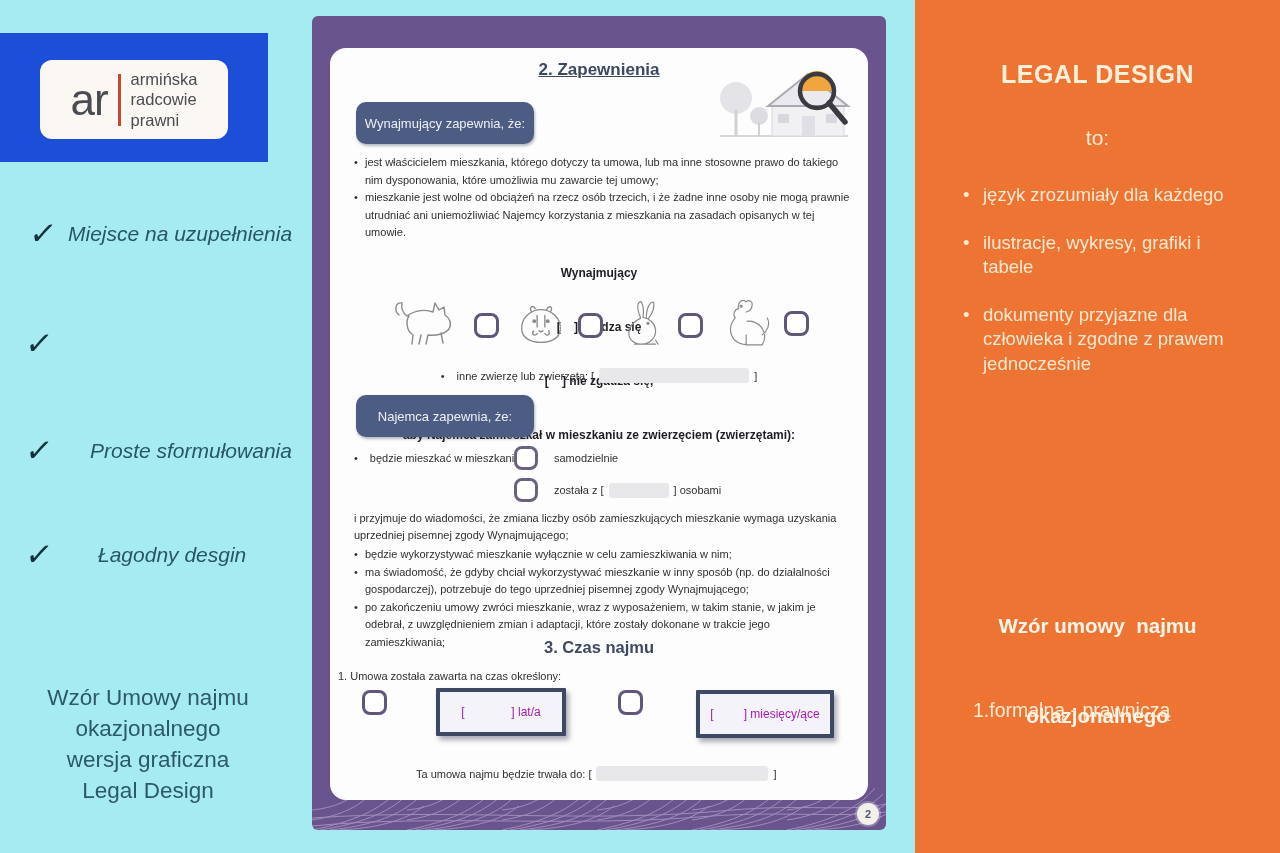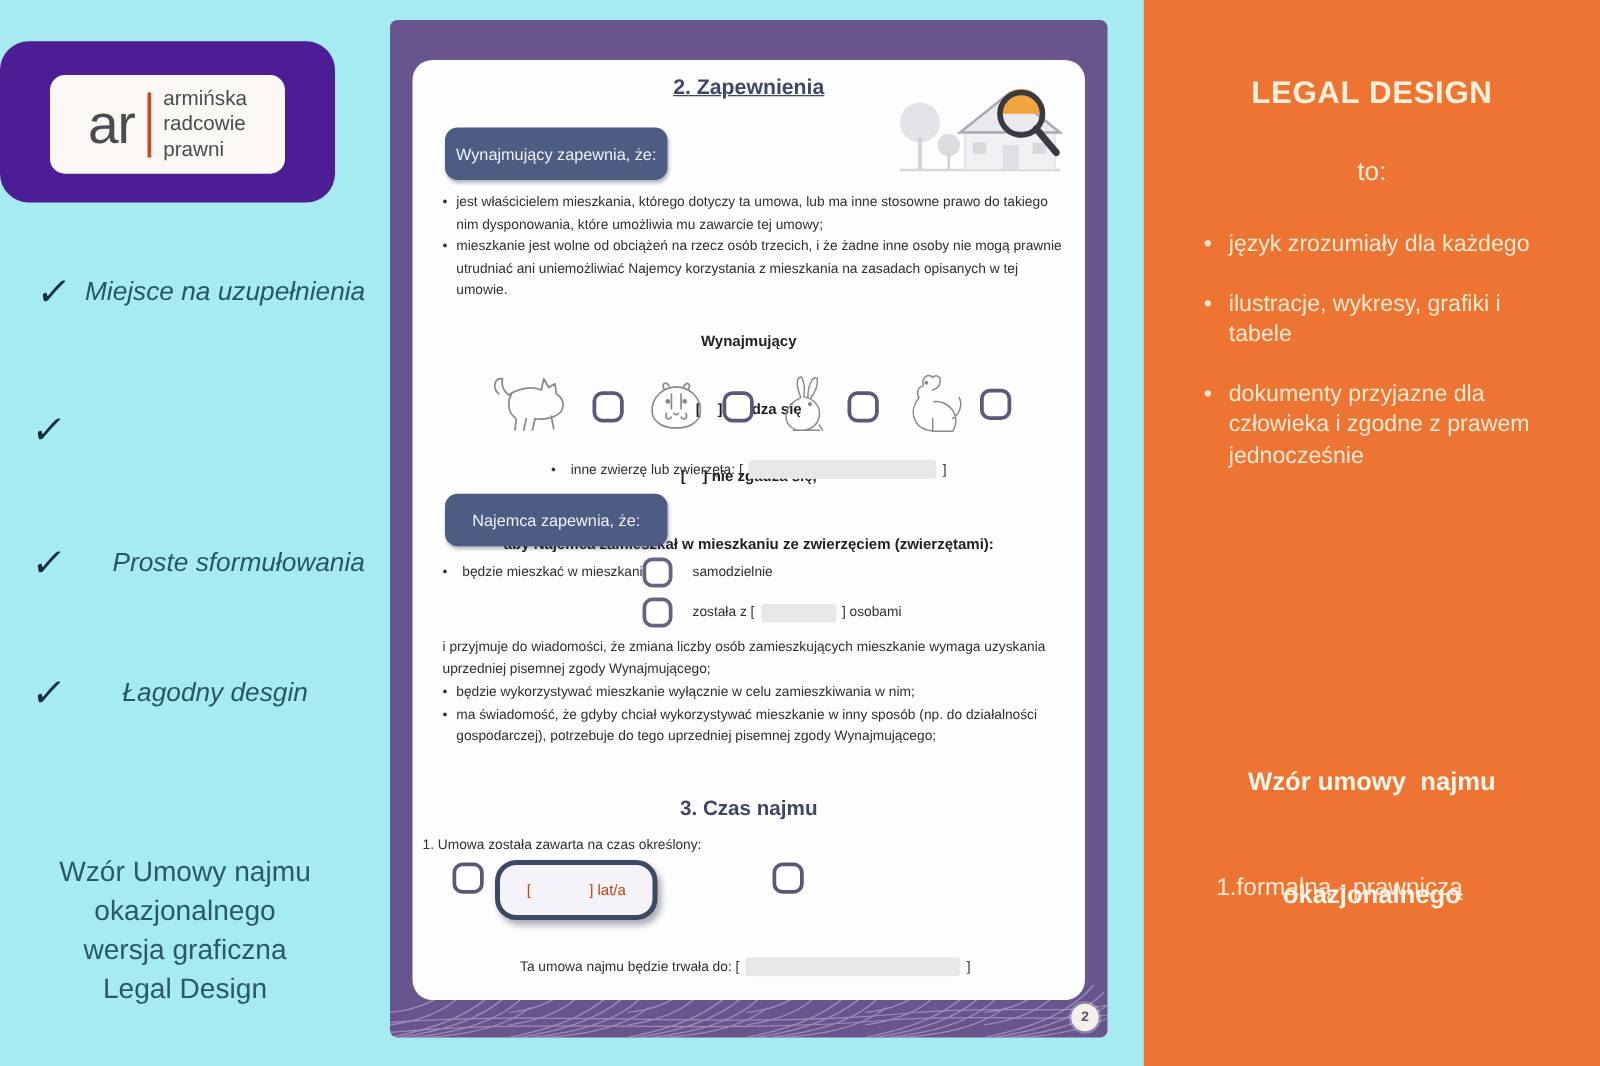--- a/index.html
+++ b/index.html
@@ -1,20 +1,20 @@
 <!DOCTYPE html>
 <html><head>
 <meta charset="utf-8">
 <style>
   * { margin:0; padding:0; box-sizing:border-box; }
   body { font-family:"Liberation Sans", sans-serif; }
   #canvas { position:relative; width:1280px; height:853px; background:#a7ebf2; overflow:hidden; }
 
   
-  .logo-bar { position:absolute; left:0; top:33px; width:268px; height:129px; background:#4c1d95;border-radius:23px; }
+  .logo-bar { position:absolute; left:0; top:33px; width:268px; height:129px; background:#1d4ed8; }
   .logo-card { position:absolute; left:40px; top:27px; width:188px; height:79px; background:#fbf8f3;
                border-radius:12px; display:flex; align-items:center; justify-content:center; gap:10px; }
   .logo-initials { font-size:44px; color:#4b4b52; letter-spacing:-1px; }
   .logo-divider { width:3px; height:52px; background:#c64a2c; }
   .logo-name { font-size:16.5px; line-height:1.22; color:#4b4b52; }
   .feature-row { position:absolute; display:flex; align-items:center; font-style:italic;
                  color:#275763; font-size:21px; }
   .check-glyph { font-style:normal; font-size:31px; color:#14303a; transform:skewX(-10deg); margin-right:12px; }
   .left-caption { position:absolute; left:0; top:682px; width:296px; text-align:center;
                   color:#2b5a66; font-size:22.5px; line-height:1.38; }
@@ -38,23 +38,23 @@
   .doc-ul li::before { content:"•"; position:absolute; left:2px; }
   .consent { position:absolute; top:180px; width:100%; text-align:center; font-weight:bold;
              font-size:12px; line-height:1.5; white-space:pre-wrap; color:#1e1e24; }
   .animal-pair { position:absolute; display:flex; align-items:center; gap:10px; }
   .cbox { width:25px; height:25px; border:3.5px solid #5f5679; border-radius:8px; background:#fff; }
   .cbox.small { width:24px; height:24px; border-color:#6b6283; }
   .gray-field { display:inline-block; background:#e8e8ea; border-radius:3px; height:15px; vertical-align:middle; }
   .inline-row { position:absolute; display:flex; align-items:center; gap:5px; }
   .bullet-lead::before { content:"•"; margin-right:7px; }
   .doc-par { position:absolute; line-height:1.55; }
-  .time-box { position:absolute; border:4px solid #3d4863; background:#f4f3fa; border-radius:17px;
+  .time-box { position:absolute; border:4px solid #3d4863; background:#f4f3fa; border-radius:1px;
               display:flex; align-items:center; justify-content:center; white-space:pre;
-              font-size:12px; color:#c2410c; box-shadow:3px 4px 5px rgba(50,50,80,.4); }
+              font-size:12px; color:#a21caf; box-shadow:3px 4px 5px rgba(50,50,80,.4);margin-left:40px; }
   .pre { white-space:pre-wrap; }
   .animal-svg { stroke:#8a8a8a; fill:none; stroke-width:1.4; stroke-linecap:round; stroke-linejoin:round; }
 
   
   .right-panel { position:absolute; left:915px; top:0; width:365px; height:853px; background:#ee7434; }
   .rp-title { position:absolute; top:60px; width:100%; text-align:center; font-weight:bold;
               font-size:25px; letter-spacing:.5px; color:#fcf0da; }
   .rp-sub { position:absolute; top:126px; width:100%; text-align:center; font-size:21px; color:#fbecd4; }
   .rp-ul { position:absolute; left:46px; top:183px; width:288px; list-style:none; }
   .rp-ul li { position:relative; padding-left:22px; margin-bottom:23px; font-size:18.5px;
@@ -216,29 +216,31 @@
           <span class="gray-field" style="width:60px;"></span>
           <span class="pre">] osobami</span>
         </span>
       </div>
 
       <div class="doc-par" style="left:24px; top:462px; width:496px;">i przyjmuje do wiadomości, że zmiana liczby osób zamieszkujących mieszkanie wymaga uzyskania uprzedniej pisemnej zgody Wynajmującego;</div>
 
       <ul class="doc-ul" style="left:22px; top:498px; width:500px;">
         <li>będzie wykorzystywać mieszkanie wyłącznie w celu zamieszkiwania w nim;</li>
         <li>ma świadomość, że gdyby chciał wykorzystywać mieszkanie w inny sposób (np. do działalności gospodarczej), potrzebuje do tego uprzedniej pisemnej zgody Wynajmującego;</li>
+        <li>po zakończeniu umowy zwróci mieszkanie, wraz z wyposażeniem, w takim stanie, w jakim je odebrał, z uwzględnieniem zmian i adaptacji, które zostały dokonane w trakcie jego zamieszkiwania;</li>
       </ul>
 
       <div class="doc-h" style="top:590px; font-size:16.5px;">3. Czas najmu</div>
 
       <div class="doc-par" style="left:8px; top:620px;">1. Umowa została zawarta na czas określony:</div>
 
       <div class="cbox" style="position:absolute; left:32px; top:642px;"></div>
       <div class="time-box" style="left:66px; top:640px; width:130px; height:48px;">[              ] lat/a</div>
       <div class="cbox" style="position:absolute; left:288px; top:642px;"></div>
+      <div class="time-box" style="left:326px; top:642px; width:138px; height:48px;">[         ] miesięcy/ące</div>
 
       <div class="inline-row" style="left:86px; top:718px;">
         <span class="pre">Ta umowa najmu będzie trwała do: [</span>
         <span class="gray-field" style="width:172px;"></span>
         <span>]</span>
       </div>
     </div>
 
     <div class="page-num">2</div>
   </div>

